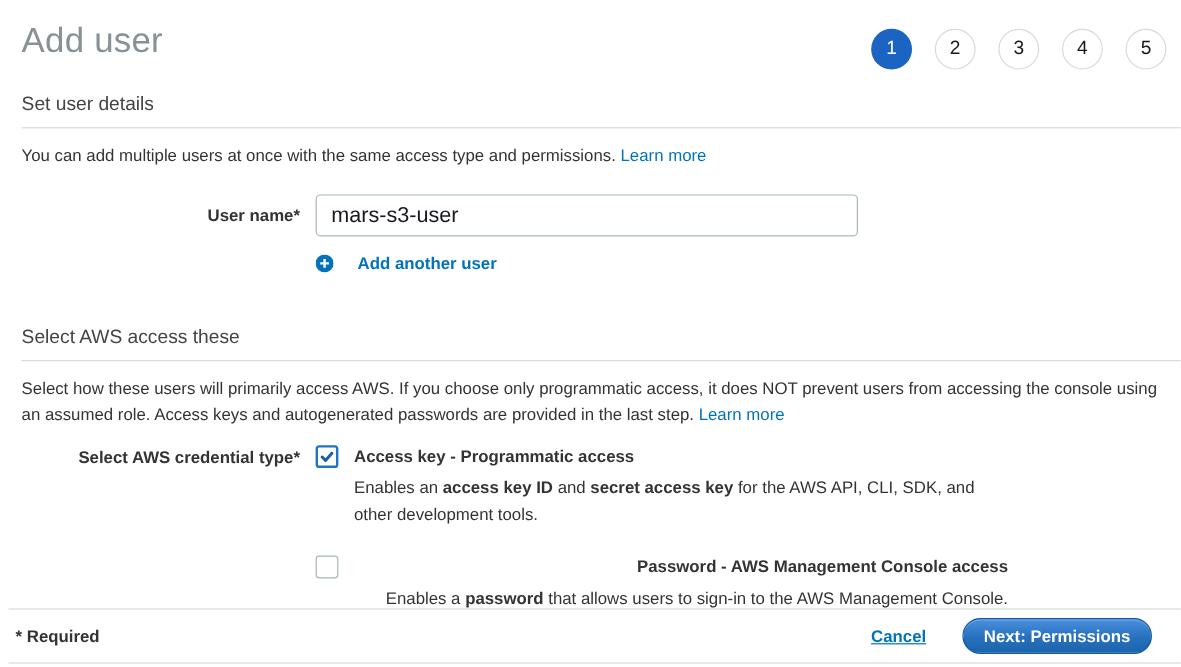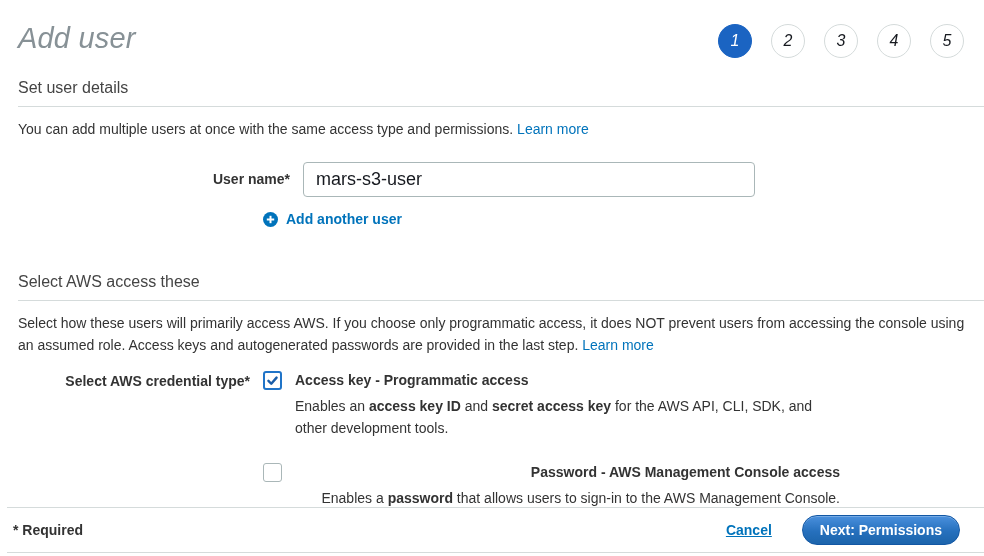--- a/index.html
+++ b/index.html
@@ -1,41 +1,41 @@
 <!DOCTYPE html>
 <html><head>
 <meta charset="utf-8">
 <style>
   * { margin:0; padding:0; box-sizing:border-box; }
   html,body { width:984px; height:556px; background:#fff; overflow:hidden; }
   body { font-family:"Liberation Sans", sans-serif; font-size:14px; color:#333; position:relative; }
 
   
-  .header { display:flex; justify-content:space-between; align-items:center; padding:18px 20px 0 18px;font-style:italic; }
+  .header { display:flex; justify-content:space-between; align-items:flex-start; padding:18px 12px 0 18px; }
   .page-title { font-size:29px; font-weight:400; color:#879196; letter-spacing:.2px; }
   .steps { display:flex; gap:19px; margin-top:6px; }
   .step { width:34px; height:34px; border-radius:50%; background:#fff; border:1px solid #d5dbdb;
           color:#16191f; font-size:16px; display:flex; align-items:center; justify-content:center; }
   .step.active { background:#1b64c2; border-color:#1b64c2; color:#fff; }
 
   
   .section-heading { margin:0 0 0 18px; padding-bottom:9px; border-bottom:1px solid #d5dbdb;
                      font-size:16px; font-weight:400; color:#444; }
   .section-1 .section-heading { margin-top:21px; }
   .section-2 .section-heading { margin-top:46px; }
   .section-desc { margin:11px 9px 0 18px; line-height:22px; color:#333; }
   a.link { color:#0073bb; text-decoration:none; cursor:pointer; }
 
   
-  .form-row { display:flex; align-items:flex-start; margin-top:22px;margin-left:40px; }
+  .form-row { display:flex; align-items:flex-start; margin-top:22px; }
   .form-label { width:250px; text-align:right; font-weight:bold; color:#333; padding-top:9px; flex:none; }
   .section-2 .form-label { padding-top:2px; }
   .username-input { margin-left:13px; width:452px; height:35px; border:1px solid #aab7b8; border-radius:4px;
                     padding:0 12px; font-size:18px; color:#16191f; font-family:"Liberation Sans", sans-serif; outline:none; }
-  .add-user-row { margin:14px 0 0 263px; display:flex; align-items:center; gap:8px; cursor:pointer; }
+  .add-user-row { margin:14px 0 0 263px; display:flex; align-items:center; gap:20px; cursor:pointer; }
   .add-user-row .label { color:#0073bb; font-weight:bold; }
 
   
   .option-row { display:flex; align-items:flex-start; margin-top:15px; }
   .option-row + .option-row { margin-top:24px; margin-left:250px;text-align:right; }
   .checkbox { margin-left:13px; width:19px; height:19px; border-radius:3px; background:#fff; flex:none;
               border:1px solid #aab7b8; display:flex; align-items:center; justify-content:center; cursor:pointer; }
   .checkbox.checked { border:2px solid #2074c8; }
   .option-text { margin-left:13px; width:545px; }
   .option-title { font-weight:bold; color:#333; line-height:19px; }

